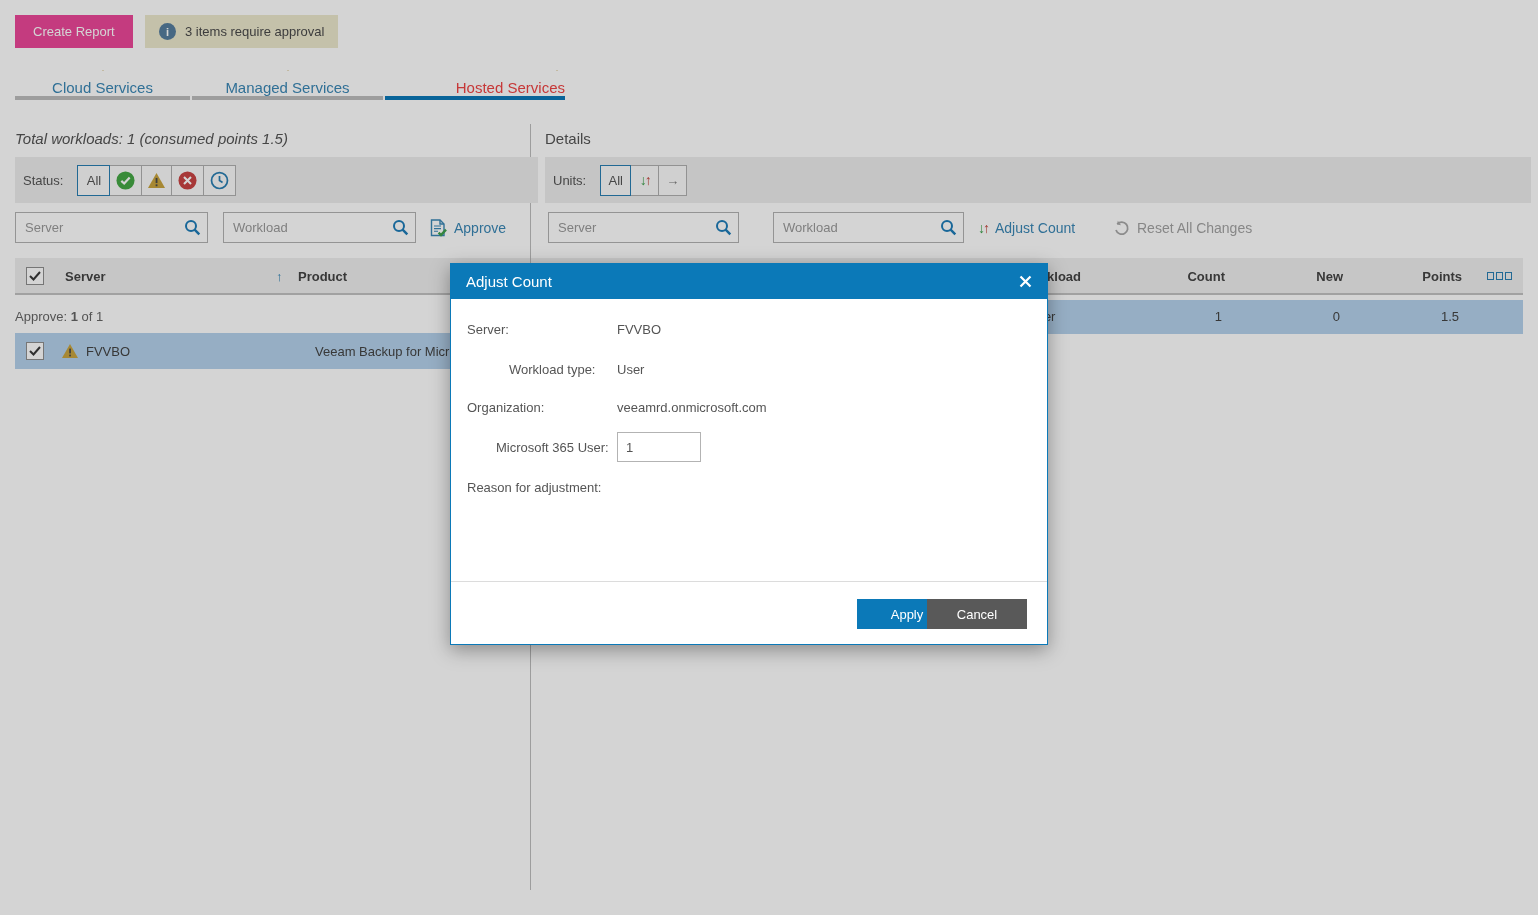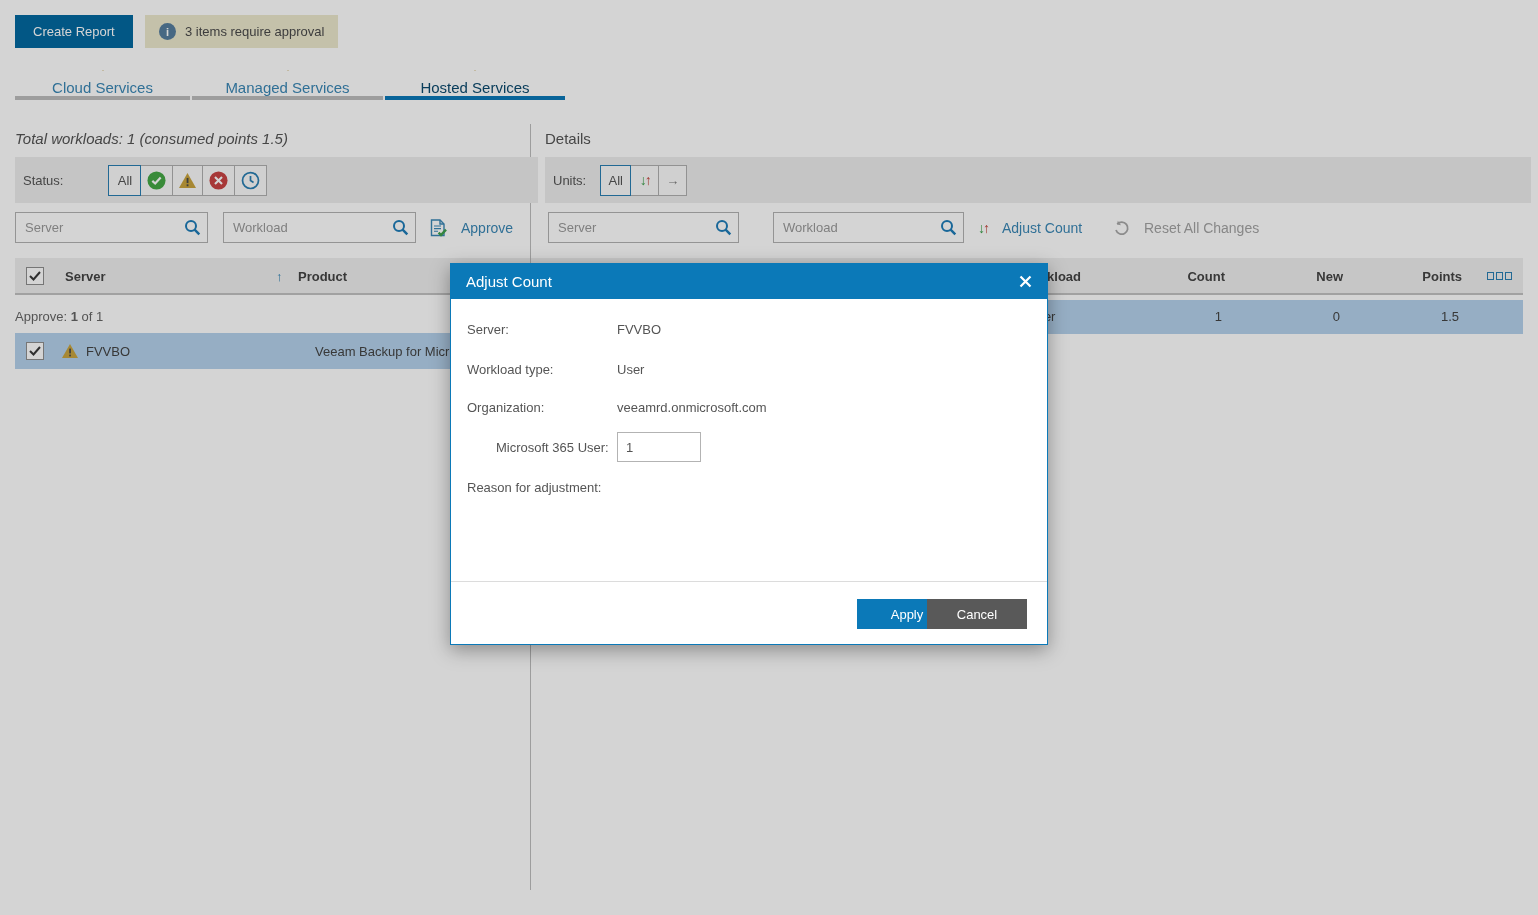--- a/index.html
+++ b/index.html
@@ -1,49 +1,49 @@
 <!DOCTYPE html>
 <html><head>
 <meta charset="utf-8">
 <style>
   html,body{margin:0;padding:0;background:#fff;}
   .page{position:relative;width:1538px;height:915px;background:#ffffff;overflow:hidden;
         font-family:"Liberation Sans","DejaVu Sans",sans-serif;font-size:13px;color:#555;}
   .abs{position:absolute;}
 
   
-  .btn-primary{background:#0369a1;color:#fff;border:none;height:33px;padding:0 18px;
+  .btn-primary{background:#ec4899;color:#fff;border:none;height:33px;padding:0 18px;
                font-size:13px;font-family:inherit;cursor:pointer;}
   .notice{left:145px;top:15px;height:33px;background:#ece8cd;display:flex;align-items:center;
           gap:9px;padding:0 14px;color:#4a4a4a;}
   .info-ic{width:17px;height:17px;border-radius:50%;background:#567e9e;color:#fff;font-size:11px;
            font-weight:bold;display:flex;align-items:center;justify-content:center;}
 
   
   .tab{top:70px;height:26px;display:flex;align-items:center;justify-content:center;gap:8px;
        font-size:15px;cursor:pointer;color:#3a87b5;flex-direction:column;}
-  .tab.active{color:#0c4a6e;}
+  .tab.active{color:#ef4444;align-items:flex-end;}
   .tab-line{top:96px;height:4px;background:#bdbdbd;}
   .tab-line.active{background:#0b79b8;}
 
   
   .panel-title{font-size:15px;color:#555;}
   .fbar{height:46px;background:#ededed;display:flex;align-items:center;padding-left:8px;}
   .fbar-label{margin-right:15px;}
   .seg{display:flex;}
   .seg-btn{height:31px;min-width:31px;box-sizing:border-box;background:#fafafa;border:1px solid #b0b0b0;
            margin-left:-1px;display:flex;align-items:center;justify-content:center;cursor:pointer;
            font-size:13px;color:#555;padding:0 6px;}
   .seg-btn.selected{border:1px solid #2a7fb2;position:relative;z-index:1;}
   .search-wrap{height:31px;box-sizing:border-box;}
   .search-wrap input{width:100%;height:100%;box-sizing:border-box;border:1px solid #b3b3b3;
           background:#fff;padding:0 30px 0 9px;font-family:inherit;font-size:13px;color:#555;}
   .search-wrap input::placeholder{color:#9a9a9a;}
   .search-ic{position:absolute;right:7px;top:7px;}
-  .link-btn{display:flex;align-items:center;gap:14px;color:#3a87b5;font-size:14px;cursor:pointer;background:none;border:none;font-family:inherit;padding:0;height:31px;}
+  .link-btn{display:flex;align-items:center;gap:7px;color:#3a87b5;font-size:14px;cursor:pointer;background:none;border:none;font-family:inherit;padding:0;height:31px;}
   .link-btn.disabled{color:#a3a3a3;cursor:default;}
   .updown{font-weight:bold;font-size:14px;letter-spacing:-2px;}
   .updown .dn{color:#3fa04c;} .updown .up{color:#c2453b;}
 
   
   .thead{height:37px;background:#efefef;}
   .thead-line{height:2px;background:#c2c2c2;}
   .th{font-weight:bold;color:#444;line-height:37px;}
   .row-sel{background:#b5d2ec;color:#444;}
   .checkbox{width:18px;height:18px;box-sizing:border-box;background:#fff;border:1px solid #8e8e8e;
@@ -108,21 +108,21 @@
     <span>Hosted Services</span>
   </div>
   <div class="tab-line abs" style="left:15px;width:175px;"></div>
   <div class="tab-line abs" style="left:192px;width:191px;"></div>
   <div class="tab-line active abs" style="left:385px;width:180px;"></div>
 
   <div class="divider abs" style="left:530px;top:124px;height:766px;"></div>
 
   <div class="panel-title abs" style="left:15px;top:130px;font-style:italic;">Total workloads: 1 (consumed points 1.5)</div>
 
-  <div class="fbar abs" style="left:15px;top:157px;width:515px;gap:31px;">
+  <div class="fbar abs" style="left:15px;top:157px;width:515px;">
     <span class="fbar-label">Status:</span>
     <div class="seg">
       <div class="seg-btn selected" style="min-width:33px;">
         <span>All</span>
       </div>
       <div class="seg-btn">
         <svg width="19" height="19" viewBox="0 0 20 20">
             <circle cx="10" cy="10" r="9.5" fill="#45a845"></circle>
             <path d="M5.6 10.4 L8.6 13.2 L14.4 6.9" stroke="#fff" stroke-width="2.3" fill="none"></path>
           </svg>
@@ -275,21 +275,21 @@
     <div class="modal-head">
       <span>Adjust Count</span>
       <svg width="13" height="13" viewBox="0 0 13 13" style="cursor:pointer;">
         <path d="M1.5 1.5 L11.5 11.5 M11.5 1.5 L1.5 11.5" stroke="#fff" stroke-width="2.2"></path>
       </svg>
     </div>
 
     <span class="m-label" style="top:58px;">Server:</span>
     <span class="m-value" style="top:58px;">FVVBO</span>
 
-    <span class="m-label" style="top:98px;">Workload type:</span>
+    <span class="m-label" style="top:98px;margin-left:42px;">Workload type:</span>
     <span class="m-value" style="top:98px;">User</span>
 
     <span class="m-label" style="top:136px;">Organization:</span>
     <span class="m-value" style="top:136px;">veeamrd.onmicrosoft.com</span>
 
     <span class="m-label" style="top:176px;margin-left:29px;">Microsoft 365 User:</span>
     <input class="m-input" style="top: 168px; width: 84px; height: 30px;" type="text" value="1">
 
     <span class="m-label" style="top:216px;">Reason for adjustment:</span>
 

